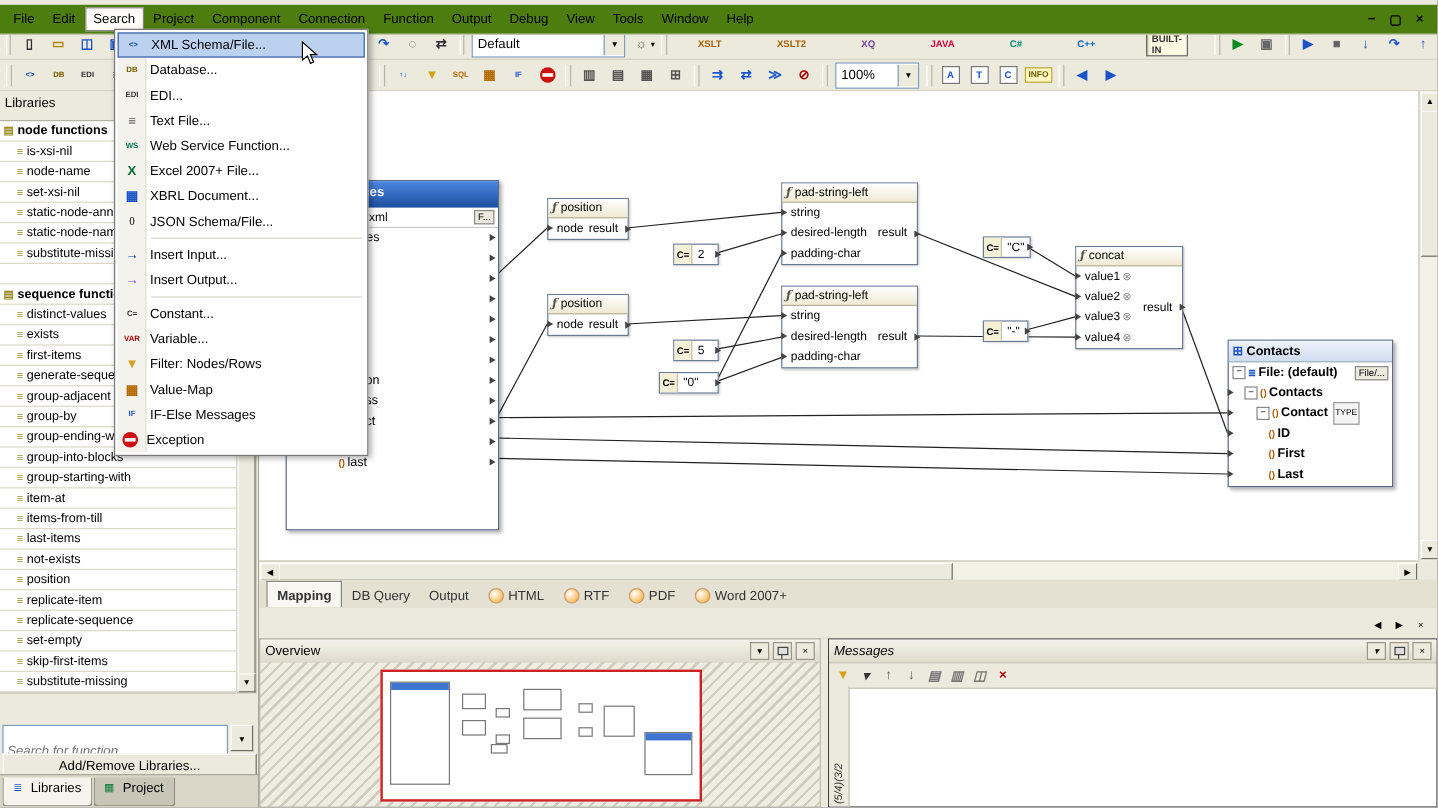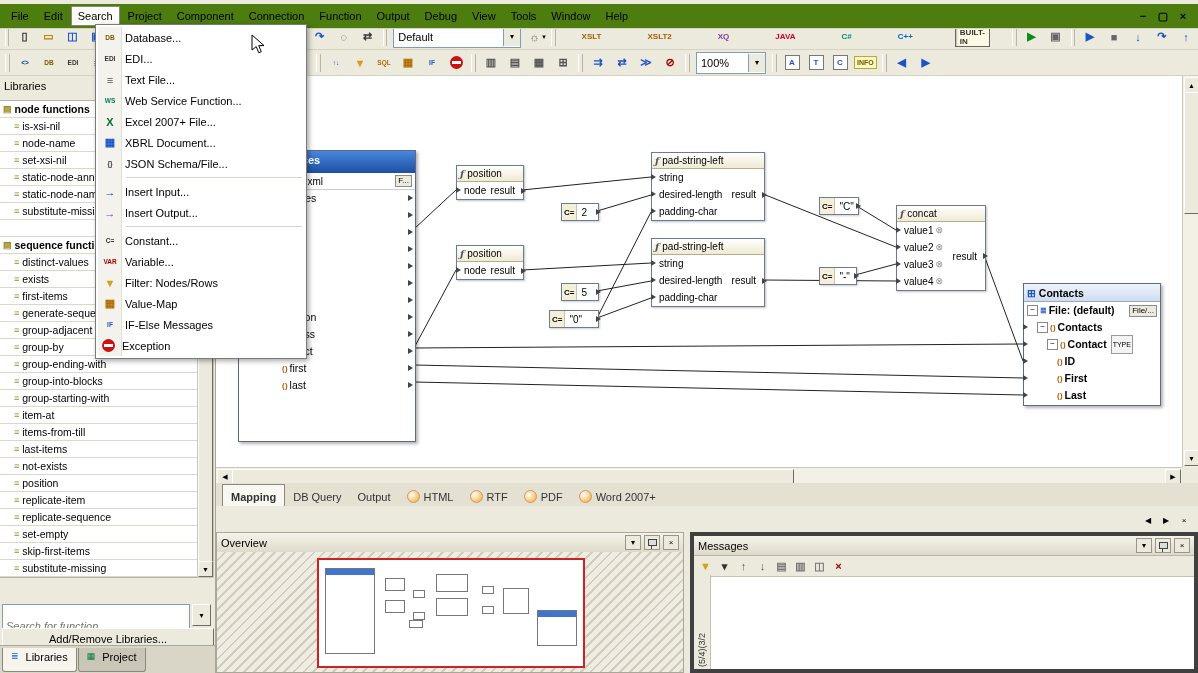--- a/index.html
+++ b/index.html
@@ -87,21 +87,21 @@
   .rtab{height:19px;padding:2px 8px 0 8px;display:flex;align-items:center;gap:4px;color:#333;}
   .rtab.active{background:#f8f7f2;border:1px solid #8a887c;border-bottom:none;font-weight:bold;}
   .otic{width:11px;height:11px;border-radius:50%;border:1px solid #c96;background:radial-gradient(circle at 35% 35%,#fff,#f5a623);display:inline-block;}
   .docbar{position:absolute;left:216px;top:506px;right:0;height:26px;background:#ece9dd;border-bottom:1px solid #a9a69a;display:flex;align-items:flex-end;}
   .doctab{height:21px;margin-left:6px;padding:4px 10px 0 10px;background:#fdfcf8;border:1px solid #8a887c;border-bottom:none;font-weight:bold;}
   .doc-nav{margin-left:auto;display:flex;gap:2px;padding:4px 6px;}
   .nbtn{width:16px;height:16px;font-size:8px;display:flex;align-items:center;justify-content:center;}
   
   .overview{position:absolute;left:216px;top:532px;width:468px;bottom:0;border:1px solid #a9a69a;background:#ece9dd;box-sizing:border-box;}
   .psplit{position:absolute;left:684px;top:532px;width:6px;bottom:0;background:#ece9dd;}
-  .messages{position:absolute;left:690px;top:532px;right:0;bottom:0;border:4px solid #404040;background:#fff;box-sizing:border-box;}
+  .messages{position:absolute;left:690px;top:532px;right:0;bottom:0;border:1px solid #404040;background:#fff;box-sizing:border-box;font-style:italic;}
   .panel-title{height:19px;display:flex;align-items:center;padding:0 4px;background:linear-gradient(#f5f3ea,#dedacb);border-bottom:1px solid #b9b6a8;}
   .pt-buttons{margin-left:auto;display:flex;gap:3px;}
   .ptb{width:14px;height:13px;font-size:8px;display:flex;align-items:center;justify-content:center;border:1px solid #9a9788;background:#ece9dd;position:relative;}
   .pin-ic{position:relative;width:7px;height:5px;border:1px solid #444;background:#ddd;}
   .pin-ic::after{content:'';position:absolute;left:2px;top:5px;width:1px;height:4px;background:#444;}
   .ov-content{position:absolute;left:0;top:19px;right:0;bottom:0;background:repeating-linear-gradient(135deg,#efede2 0 5px,#d0cdbe 5px 7px);overflow:hidden;}
   .minimap{position:absolute;left:100px;top:6px;width:264px;height:106px;background:#fff;border:2px solid #cc2222;}
   .mm{position:absolute;border:1px solid #777;background:#fff;}
   .mm.hdr::before{content:'';position:absolute;left:0;top:0;right:0;height:6px;background:#3f74cf;}
   .msg-toolbar{height:20px;background:#ece9dd;border-bottom:1px solid #c5c2b4;display:flex;align-items:center;padding-left:2px;}
@@ -802,20 +802,24 @@
         <div class="msg-tbtn">
           <span class="ic" style="color: rgb(170, 0, 0);">×</span>
         </div>
       </div>
     <div class="msg-side">
       <span>(5/4)(3/2</span>
     </div>
   </div>
 
   <div class="insertmenu">
+      <div class="im-item hl">
+        <span class="ic small" style="color: rgb(11, 70, 160);">&lt;&gt;</span>
+        <span class="im-label">XML Schema/File...</span>
+      </div>
       <div class="im-item">
         <span class="ic small" style="color: rgb(122, 90, 0);">DB</span>
         <span class="im-label">Database...</span>
       </div>
       <div class="im-item">
         <span class="ic small" style="color: rgb(51, 51, 51);">EDI</span>
         <span class="im-label">EDI...</span>
       </div>
       <div class="im-item">
         <span class="ic" style="color: rgb(85, 85, 85);">≡</span>

